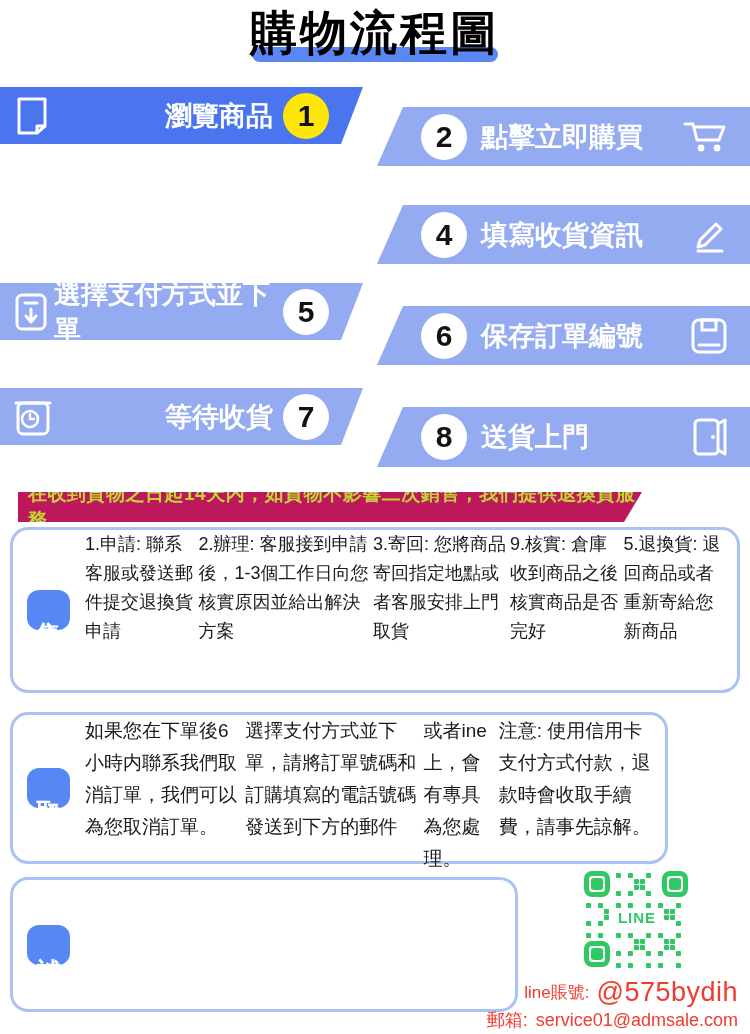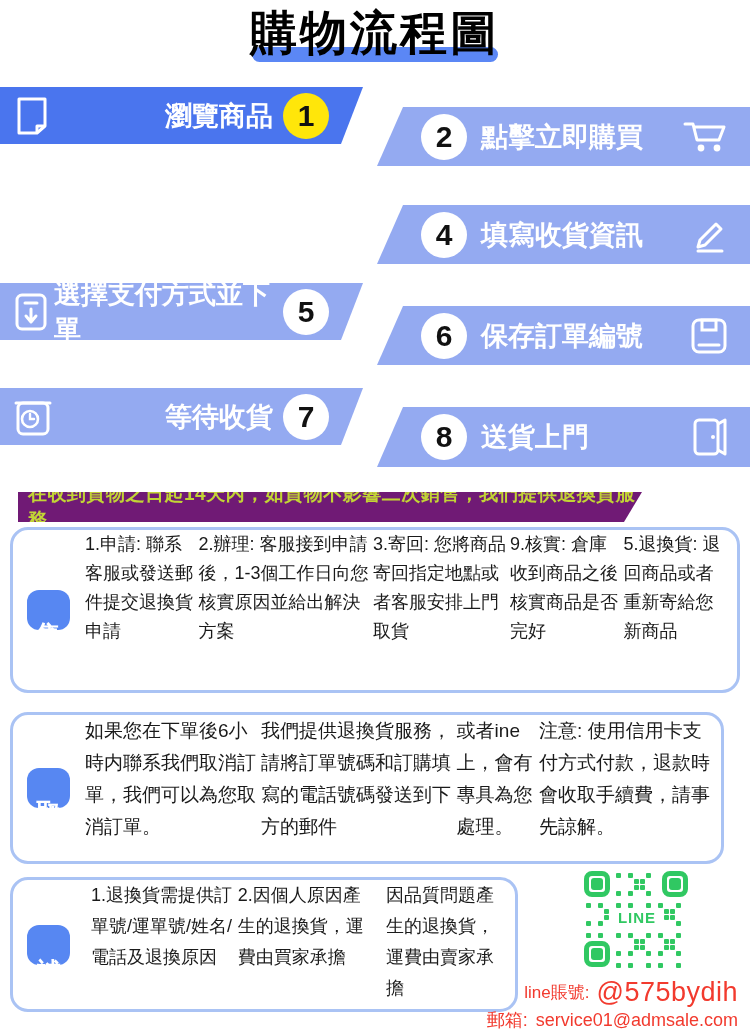--- a/index.html
+++ b/index.html
@@ -19,28 +19,28 @@
   .step-dark{background:#4a75ee;}
   .spacer{flex:1;}
   .step-circle{width:46px;height:46px;border-radius:50%;background:#fff;color:#111;display:flex;align-items:center;justify-content:center;font-size:30px;font-weight:bold;flex:none;}
   .circle-yellow{background:#ffe60a;}
   .step-left .step-circle{margin-left:10px;}
   .step-right .step-label{margin-left:14px;}
   .step-icon{flex:none;display:flex;align-items:center;}
   .step-left .step-icon{margin-right:6px;}
 
   
-  .notice-banner{position:absolute;left:18px;top:492px;width:624px;height:30px;background:#701a75;
+  .notice-banner{position:absolute;left:18px;top:492px;width:624px;height:30px;background:#be185d;
     clip-path:polygon(0 0,100% 0,calc(100% - 18px) 100%,0 100%);
     color:#c2d435;font-size:19px;font-weight:bold;display:flex;align-items:center;padding-left:10px;box-sizing:border-box;letter-spacing:.5px;}
 
   
   .info-box{position:absolute;left:10px;background:#fff;border:3px solid #aac3f4;border-radius:18px;box-sizing:border-box;}
   .box1{top:527px;width:730px;height:166px;}
-  .box2{top:712px;width:714px;height:152px;}
+  .box2{top:712px;width:658px;height:152px;}
   .box3{top:877px;width:508px;height:135px;}
   .box-label{position:absolute;left:14px;top:50%;transform:translateY(-50%);background:#5787f2;color:#fff;border-radius:12px;
     writing-mode:vertical-rl;text-orientation:upright;font-size:25px;font-weight:bold;padding:12px 9px;letter-spacing:4px;line-height:1;}
   .box-content{position:absolute;left:72px;top:0;right:6px;height:100%;display:flex;justify-content:center;color:#1a1a1a;}
   .box1 .box-content{font-size:18px;line-height:29px;}
   .box2 .box-content{font-size:19px;line-height:32px;}
   .box3 .box-content{font-size:18px;line-height:31px;left:78px;}
   .indent{padding-left:20px;}
 
   
@@ -172,33 +172,28 @@
       <div>3.寄回: 您將商品寄回指定地點或者客服安排上門取貨</div>
       <div>9.核實: 倉庫收到商品之後核實商品是否完好</div>
       <div>5.退換貨: 退回商品或者重新寄給您新商品</div>
     </div>
   </div>
 
   <div class="info-box box2">
     <span class="box-label">取消訂單</span>
     <div class="box-content">
       <div>如果您在下單後6小時内聯系我們取消訂單，我們可以為您取消訂單。</div>
-      <div>我們提供退換貨服務，請將訂單號碼和訂購填寫的電話號碼發送到下方的郵件</div>
+      <div>選擇支付方式並下單，請將訂單號碼和訂購填寫的電話號碼發送到下方的郵件</div>
       <div>或者ine上，會有專具為您處理。</div>
       <div>注意: 使用信用卡支付方式付款，退款時會收取手續費，請事先諒解。</div>
     </div>
   </div>
 
   <div class="info-box box3">
     <span class="box-label">補充說明</span>
-    <div class="box-content">
-      <div>1.退換貨需提供訂單號/運單號/姓名/電話及退換原因</div>
-      <div>2.因個人原因產生的退換貨，運費由買家承擔</div>
-      <div class="indent">因品質問題產生的退換貨，運費由賣家承擔</div>
-    </div>
   </div>
 
   <div class="qr">
     <div>
         <span class="qr-dot" style="left: 32px; top: 2px;"></span>
         <span class="qr-dot" style="left: 44px; top: 2px;"></span>
         <span class="qr-dot" style="left: 62px; top: 2px;"></span>
         <span class="qr-dot" style="left: 50px; top: 8px;"></span>
         <span class="qr-dot" style="left: 56px; top: 8px;"></span>
         <span class="qr-dot" style="left: 50px; top: 14px;"></span>

